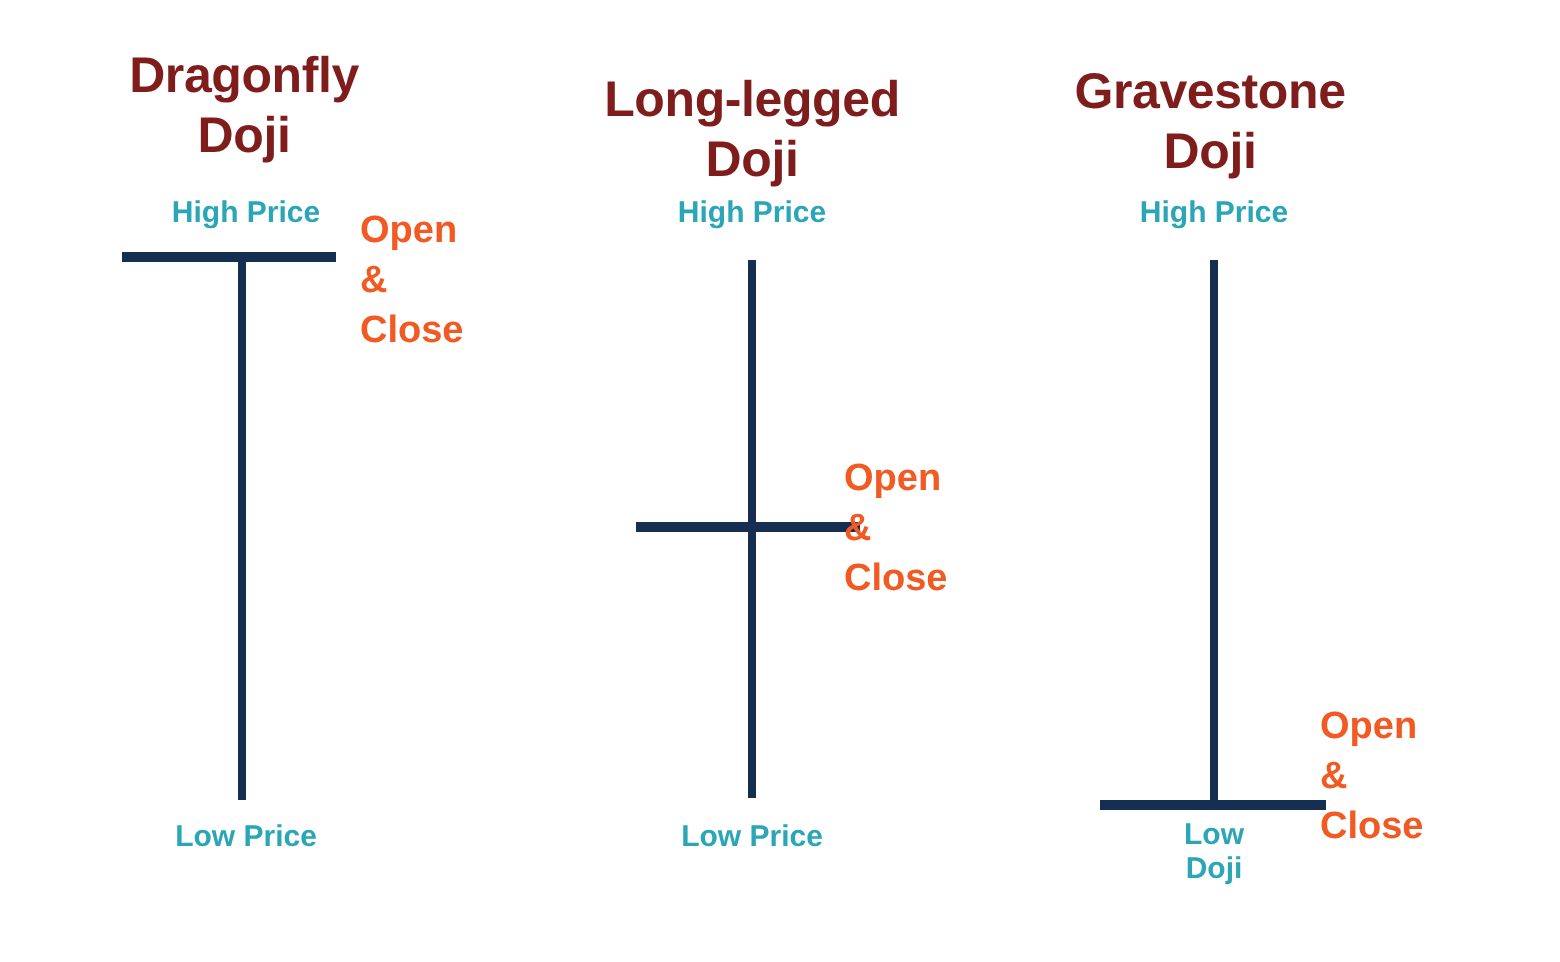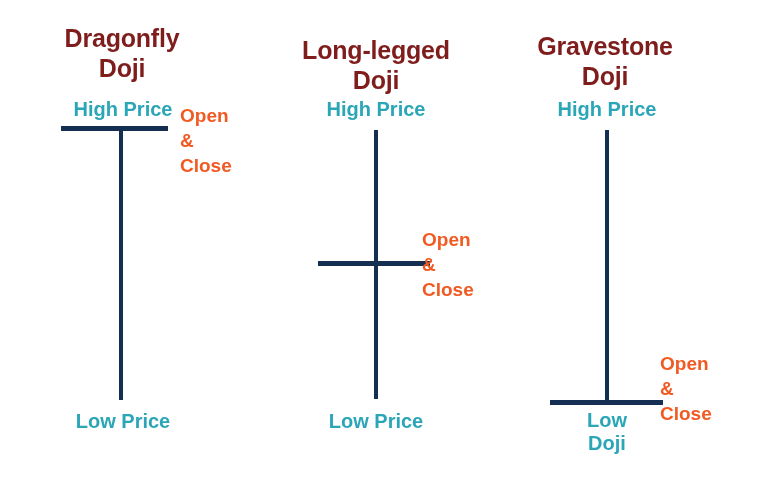--- a/index.html
+++ b/index.html
@@ -29,21 +29,21 @@
     font-size: 25px;
     font-weight: 700;
     line-height: 1.18;
     letter-spacing: -0.2px;
     white-space: pre-line;
   }
   .price-label {
     position: absolute;
     text-align: center;
     color: #2BA6B7;
-    font-size: 20px;
+    font-size: 15px;
     font-weight: 700;
     line-height: 1.16;
     white-space: pre-line;
   }
   .oc-label {
     position: absolute;
     color: #F15A22;
     font-size: 19px;
     font-weight: 700;
     line-height: 1.32;

